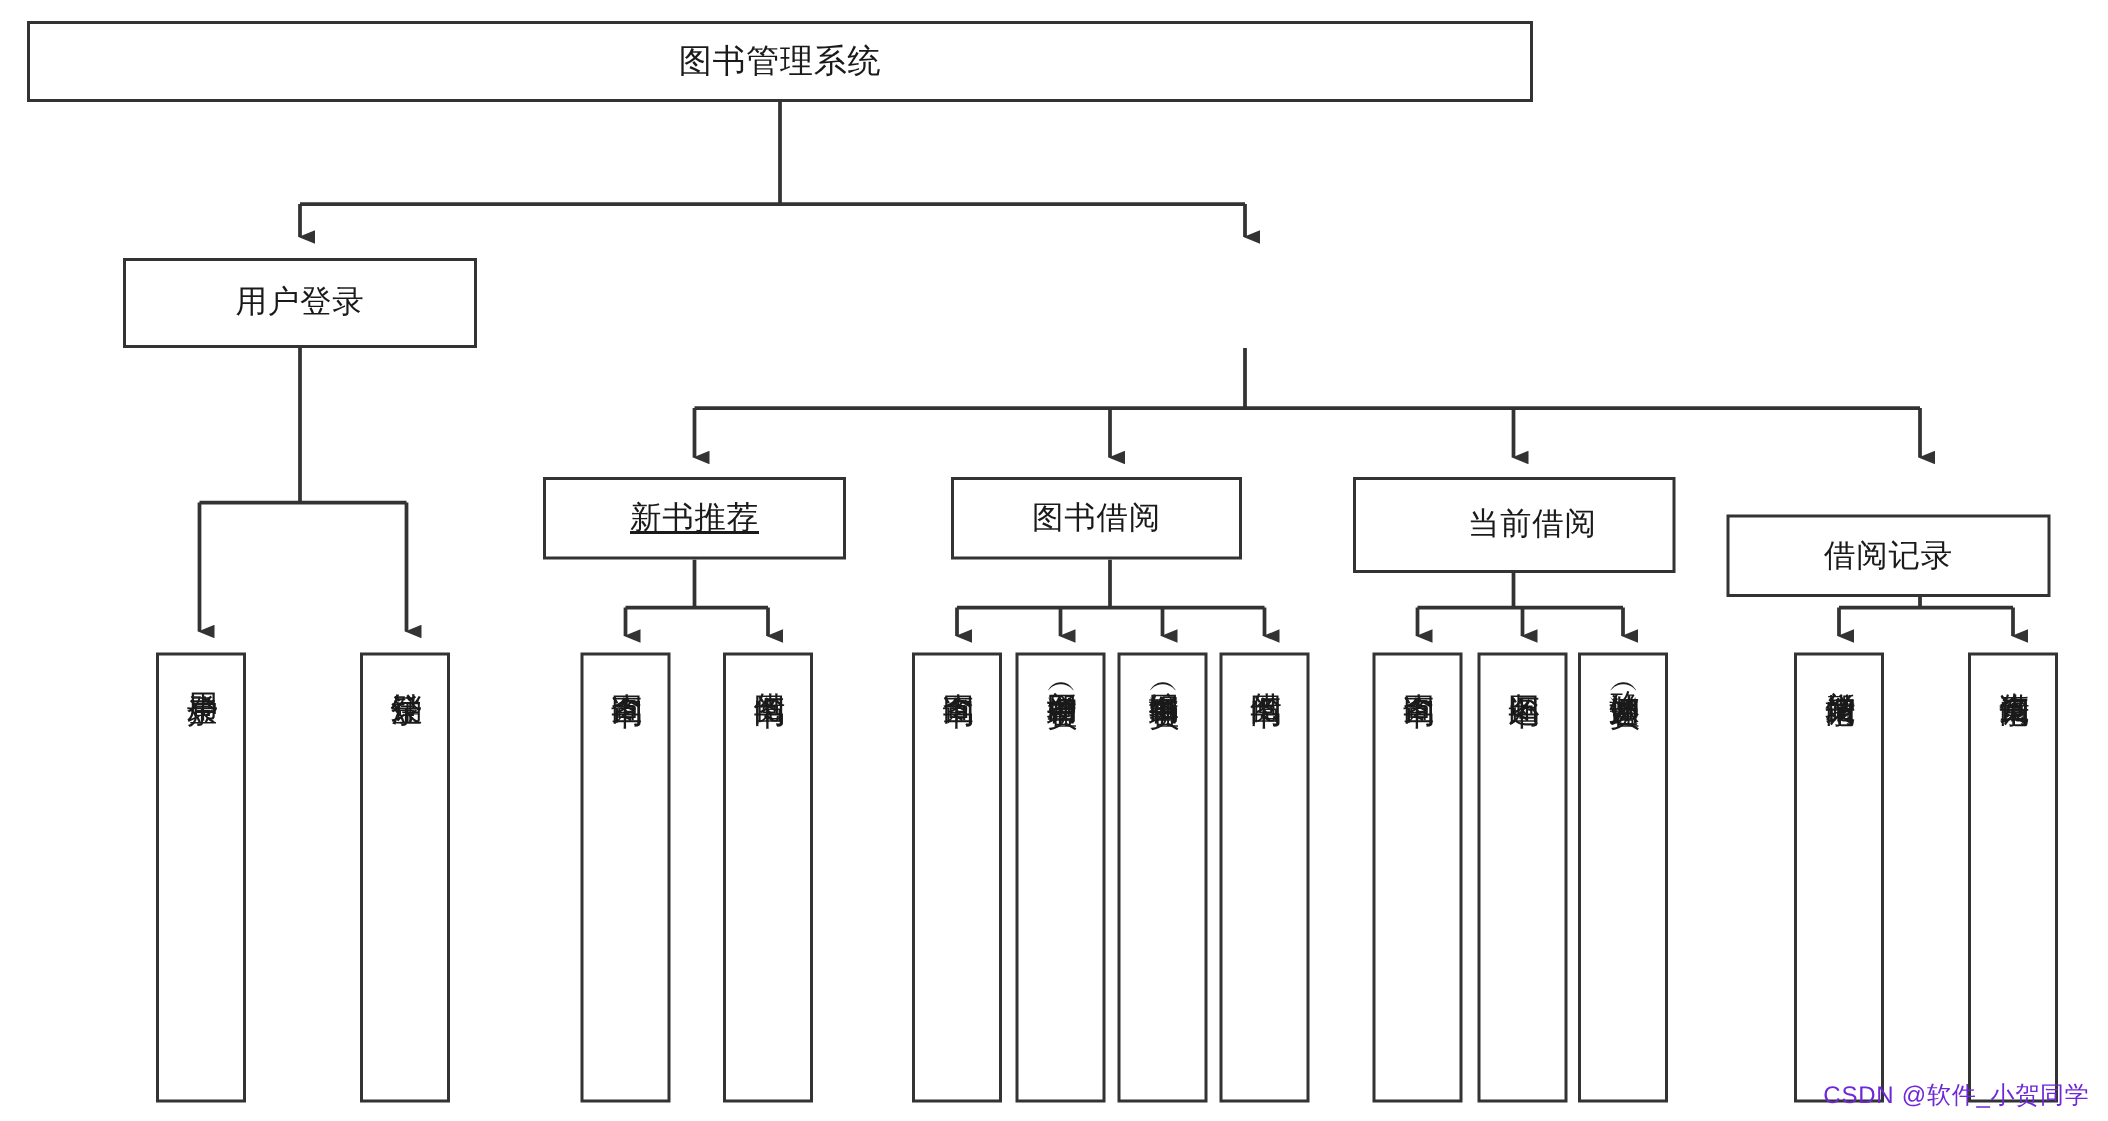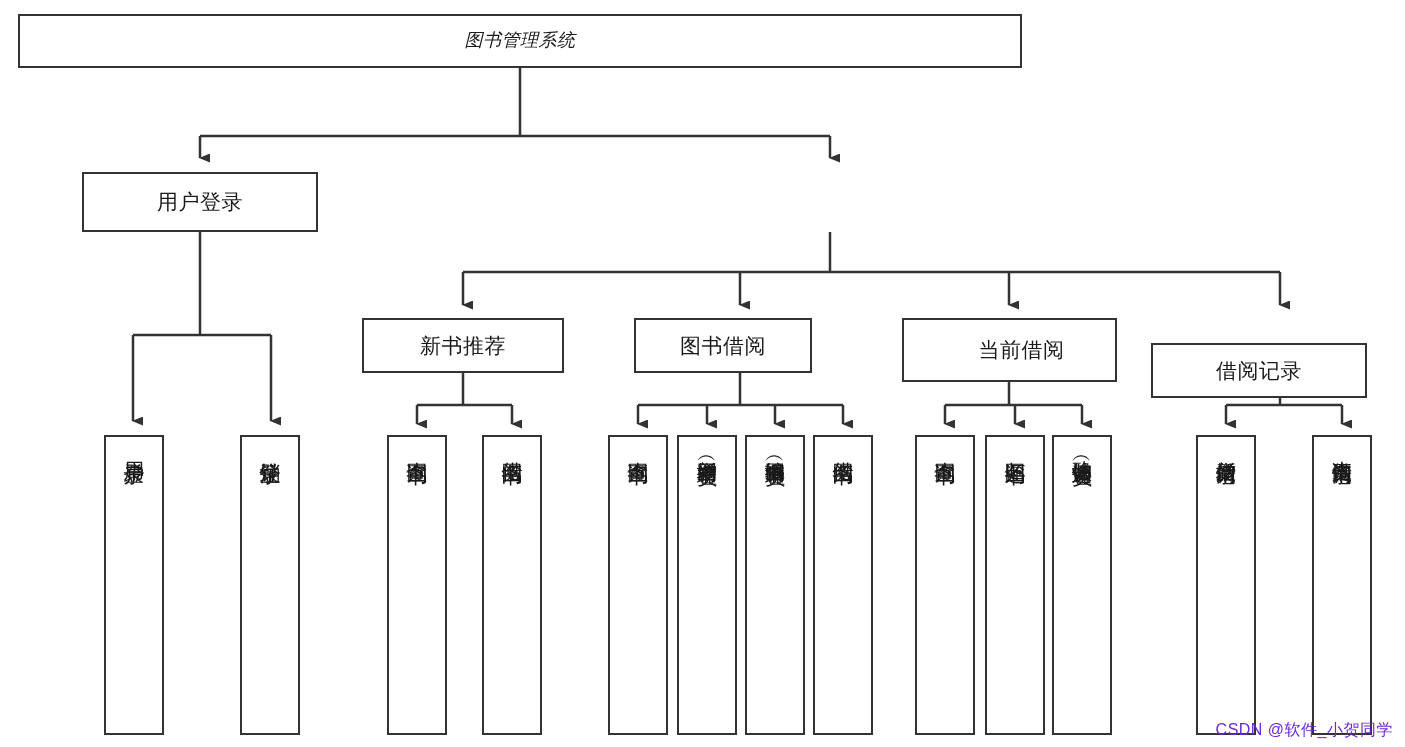--- a/index.html
+++ b/index.html
@@ -42,22 +42,21 @@
     text-align: center;
     line-height: 1.22;
     white-space: pre;
   }
   
   .node.horiz .label {
     font-size: 21px;
     letter-spacing: 0.5px;
   }
   #node-root.node.horiz .label {
-    font-size: 18px;
-    font-style: italic;
+    font-size: 22px;
   }
   
   .node.vert {
     align-items: flex-start;
     justify-content: center;
     padding-top: 8px;
   }
   .node.vert .label {
     writing-mode: vertical-rl;
     text-orientation: upright;
@@ -136,24 +135,24 @@
   </svg>
 
   <div class="node horiz" id="node-root" style="left:18px; top:14px; width:1004px; height:54px;">
     <span class="label">图书管理系统</span>
   </div>
 
   <div class="node horiz" style="left:82px; top:172px; width:236px; height:60px;">
     <span class="label">用户登录</span>
   </div>
 
-  <div class="node horiz" style="left:362px; top:318px; width:202px; height:55px;">
+  <div class="node horiz" style="left:362px; top:318px; width:202px; height:55px;text-decoration:underline;">
     <span class="label">新书推荐</span>
   </div>
-  <div class="node horiz" style="left:634px; top:318px; width:178px; height:55px;">
+  <div class="node horiz" style="left:634px; top:318px; width:194px; height:55px;">
     <span class="label">图书借阅</span>
   </div>
   <div class="node horiz" style="left:902px; top:318px; width:215px; height:64px;padding-left:24px;">
     <span class="label">当前借阅</span>
   </div>
   <div class="node horiz" style="left:1151px; top:318px; width:216px; height:55px;margin-top:25px;">
     <span class="label">借阅记录</span>
   </div>
 
   <div class="node vert" style="left:104px; top:435px; width:60px; height:300px;">

